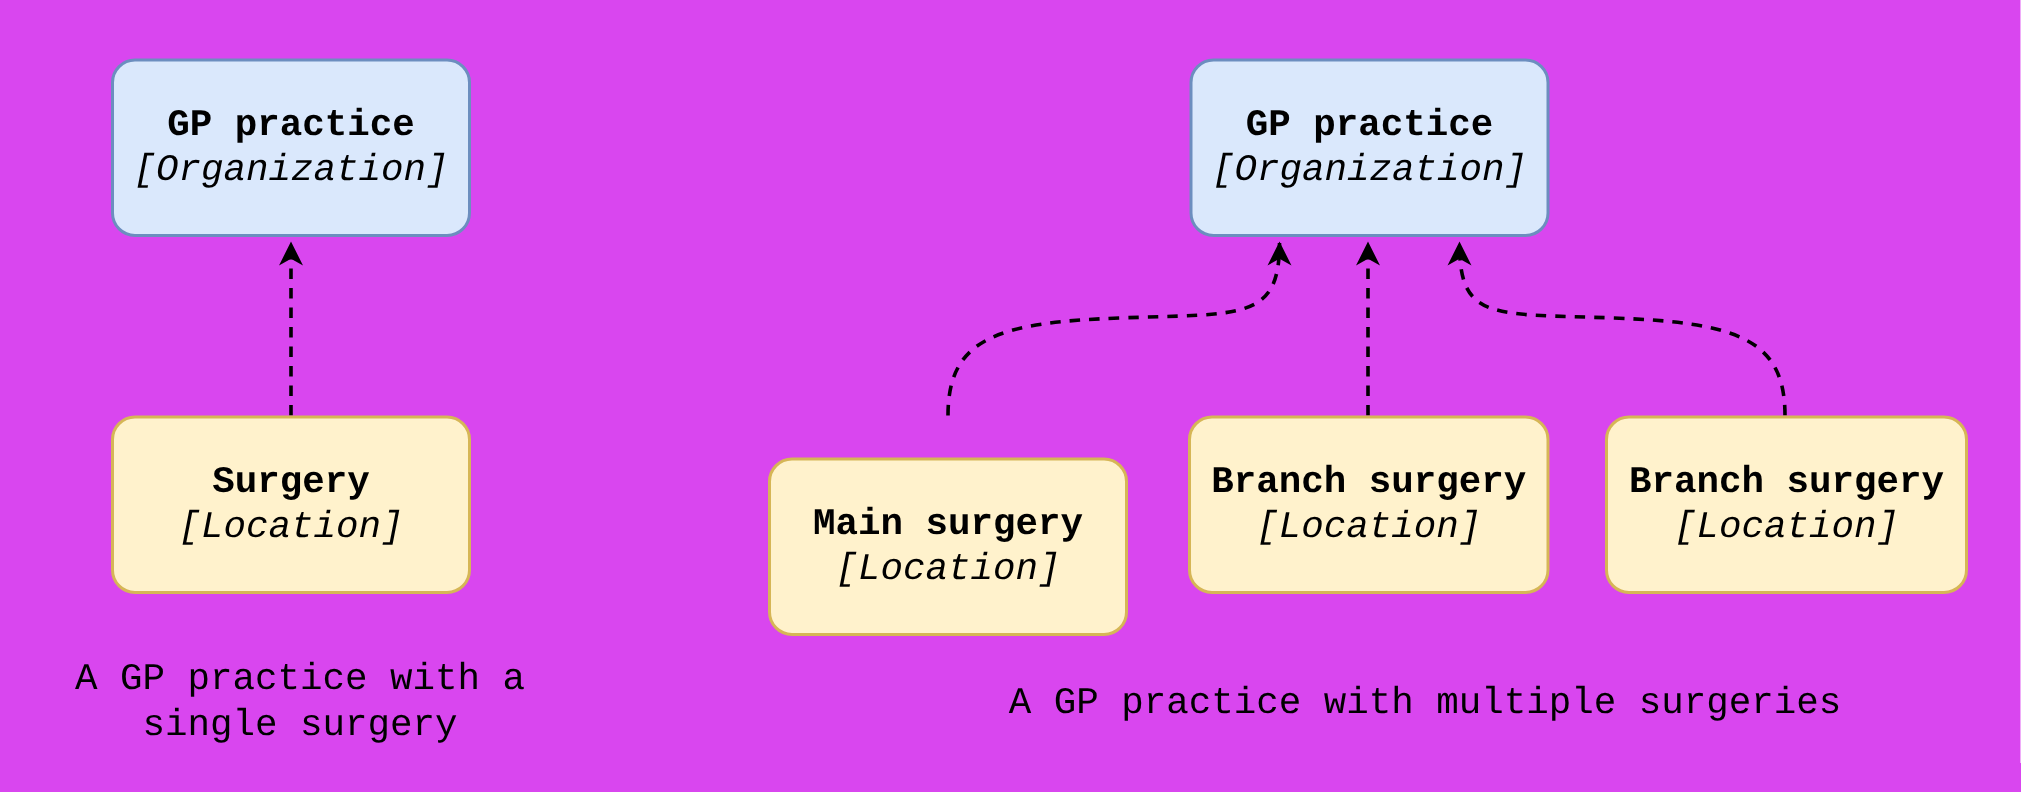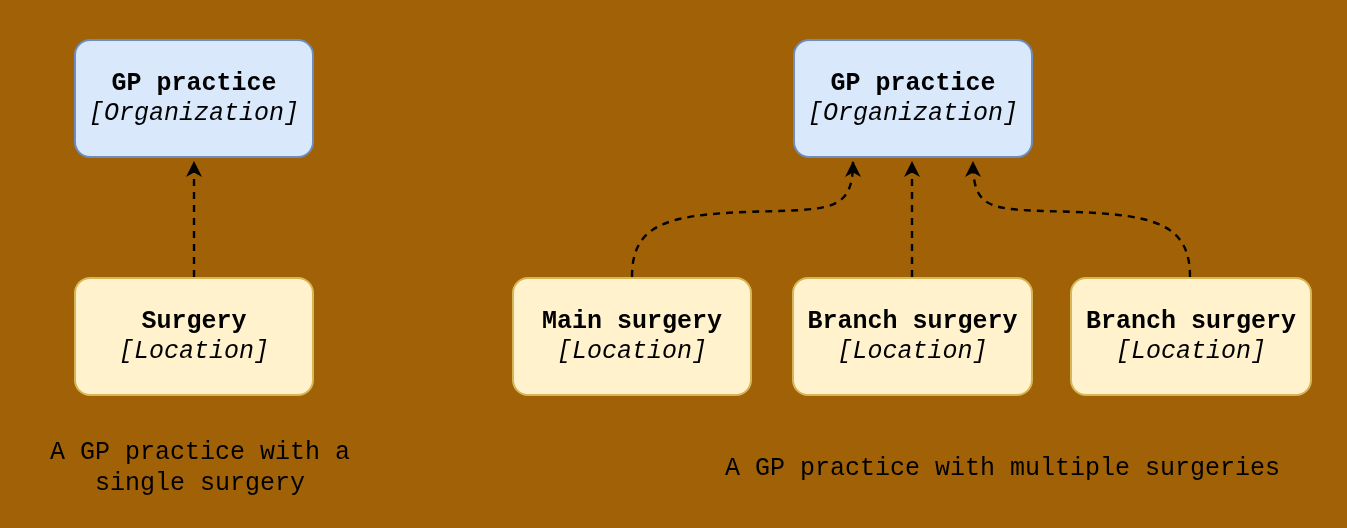--- a/index.html
+++ b/index.html
@@ -1,20 +1,20 @@
 <!DOCTYPE html>
 <html><head>
 <meta charset="utf-8">
 <style>
   html, body { margin: 0; padding: 0; background: #ffffff; }
   .canvas {
     position: relative;
     width: 1347px;
     height: 528px;
-    background: #a16207;
+    background: #d946ef;
     font-family: "Liberation Mono", "DejaVu Sans Mono", monospace;
     color: #000000;
     overflow: hidden;
   }
   .arrows {
     position: absolute;
     left: 0; top: 0;
     width: 1347px; height: 528px;
   }
   .edge {
@@ -46,21 +46,21 @@
   .n-branch1   { left: 792px;  top: 277px; width: 241px; height: 119px; }
   .n-branch2   { left: 1070px; top: 277px; width: 242px; height: 119px; }
 
   .caption {
     position: absolute;
     text-align: center;
     font-size: 25px;
     line-height: 31px;
   }
   .caption-left  { left: 20px;  top: 437px; width: 360px; }
-  .caption-right { left: 620px; top: 453px; width: 660px; text-align: right; }
+  .caption-right { left: 620px; top: 453px; width: 660px; }
 </style>
 </head>
 <body>
 
 <div class="canvas">
 
   <svg class="arrows" viewBox="0 0 1347 528" xmlns="http://www.w3.org/2000/svg">
     <defs>
       <marker id="ah" viewBox="0 0 18 18" markerWidth="18" markerHeight="18" refX="16" refY="9" orient="auto" markerUnits="userSpaceOnUse">
         <path d="M 1 1 L 17 9 L 1 17 L 5.5 9 Z" fill="#000000"></path>
@@ -82,21 +82,21 @@
     <div class="node-subtitle">[Location]</div>
   </div>
 
   <div class="caption caption-left">A GP practice with a single surgery</div>
 
   <div class="node n-gp-right" style="background-color: rgb(218, 232, 252); border-color: rgb(108, 142, 191);">
     <div class="node-title">GP practice</div>
     <div class="node-subtitle">[Organization]</div>
   </div>
 
-  <div class="node n-main" style="background-color: rgb(255, 242, 204); border-color: rgb(214, 182, 86);">
+  <div class="node n-main" style="background-color: rgb(255, 242, 204); border-color: rgb(214, 182, 86); margin-top: 28px;">
     <div class="node-title">Main surgery</div>
     <div class="node-subtitle">[Location]</div>
   </div>
 
   <div class="node n-branch1" style="background-color: rgb(255, 242, 204); border-color: rgb(214, 182, 86);">
     <div class="node-title">Branch surgery</div>
     <div class="node-subtitle">[Location]</div>
   </div>
 
   <div class="node n-branch2" style="background-color: rgb(255, 242, 204); border-color: rgb(214, 182, 86);">

